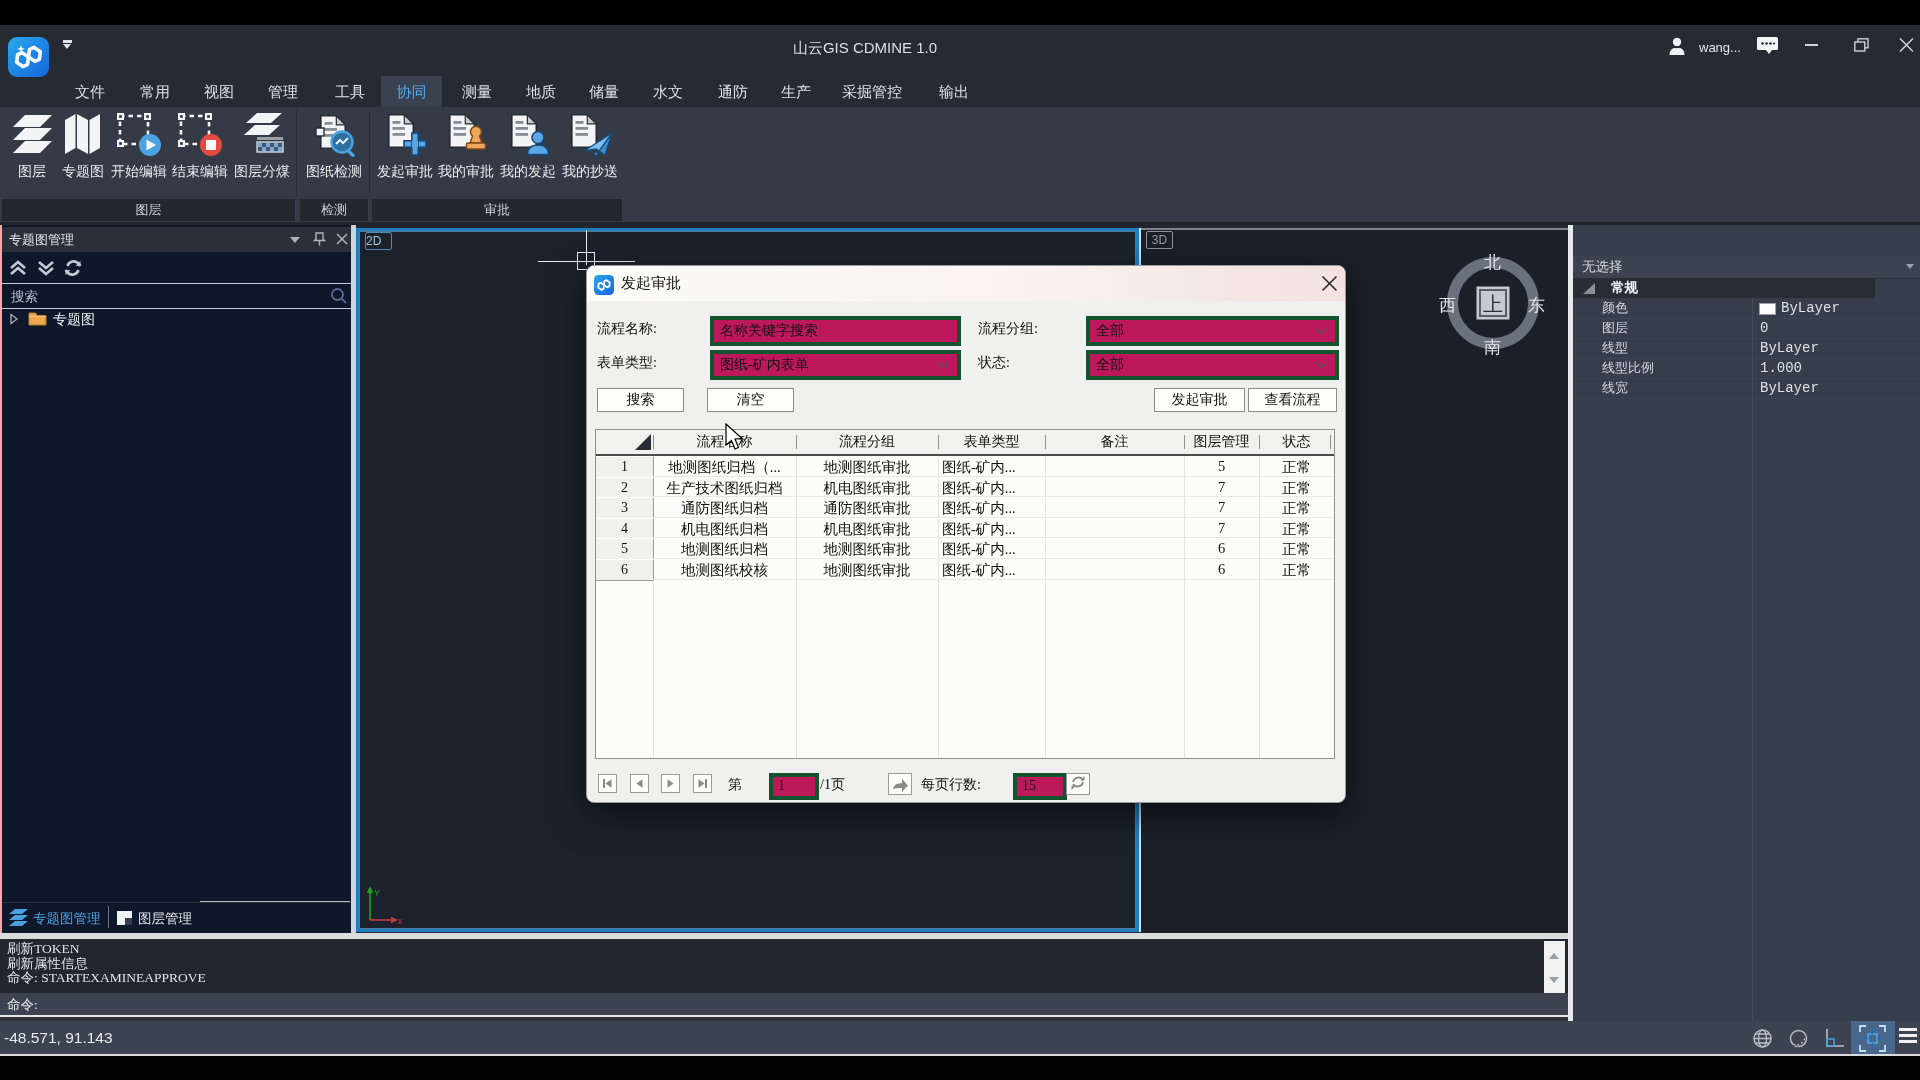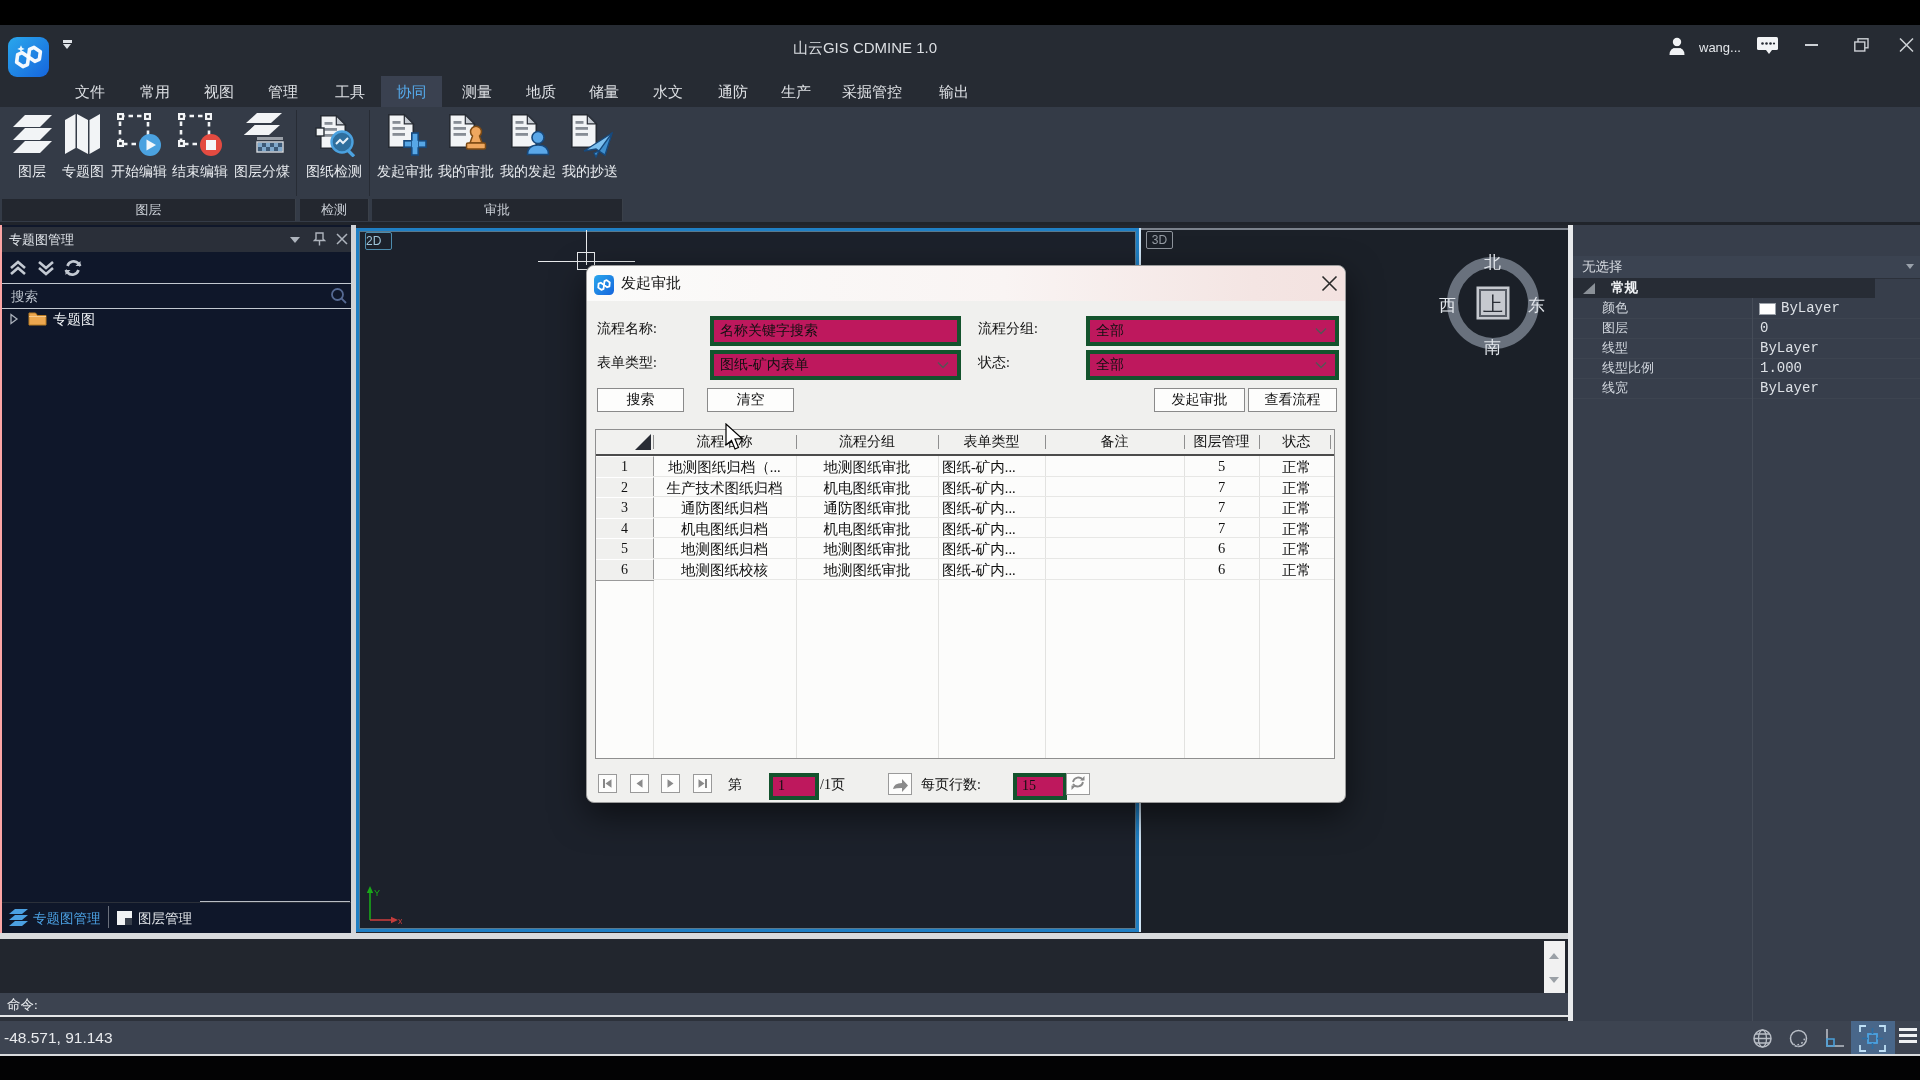--- a/index.html
+++ b/index.html
@@ -370,20 +370,21 @@
     </div>
  <div class="prow" style="top:153px;">
       <span class="plab">线宽</span>
       <span class="pval">ByLayer</span>
     </div>
  <div class="abs" style="left:179px;top:73px;width:1px;height:723px;background:#454c58;"></div>
 </div>
 
 <div class="abs" style="left:0;top:933px;width:1568px;height:6px;background:#d9dbdd;"></div>
 <div class="abs" style="left:0;top:939px;width:1568px;height:56px;background:#22262e;">
+ <div class="serif" style="position:absolute;left:7px;top:3px;font-size:13.5px;color:#dfe2e6;line-height:14.6px;">刷新TOKEN<br>刷新属性信息<br>命令: STARTEXAMINEAPPROVE</div>
  <div class="abs" style="left:1544px;top:2px;width:21px;height:52px;background:#f1f1f1;">
   <div class="abs" style="left:5px;top:12px;width:0;height:0;border-left:5.5px solid transparent;border-right:5.5px solid transparent;border-bottom:6px solid #9aa0a6;"></div>
   <div class="abs" style="left:5px;top:36px;width:0;height:0;border-left:5.5px solid transparent;border-right:5.5px solid transparent;border-top:6px solid #9aa0a6;"></div>
  </div>
 </div>
 <div class="abs" style="left:0;top:993px;width:1568px;height:22px;background:#3c4350;">
  <div class="serif" style="position:absolute;left:7px;top:3px;font-size:13.5px;color:#e8ebee;">命令:</div>
 </div>
 <div class="abs" style="left:0;top:1015px;width:1568px;height:2px;background:#e4e6e8;"></div>
 <div class="abs" style="left:0;top:1017px;width:1568px;height:4px;background:#2c313a;"></div>

